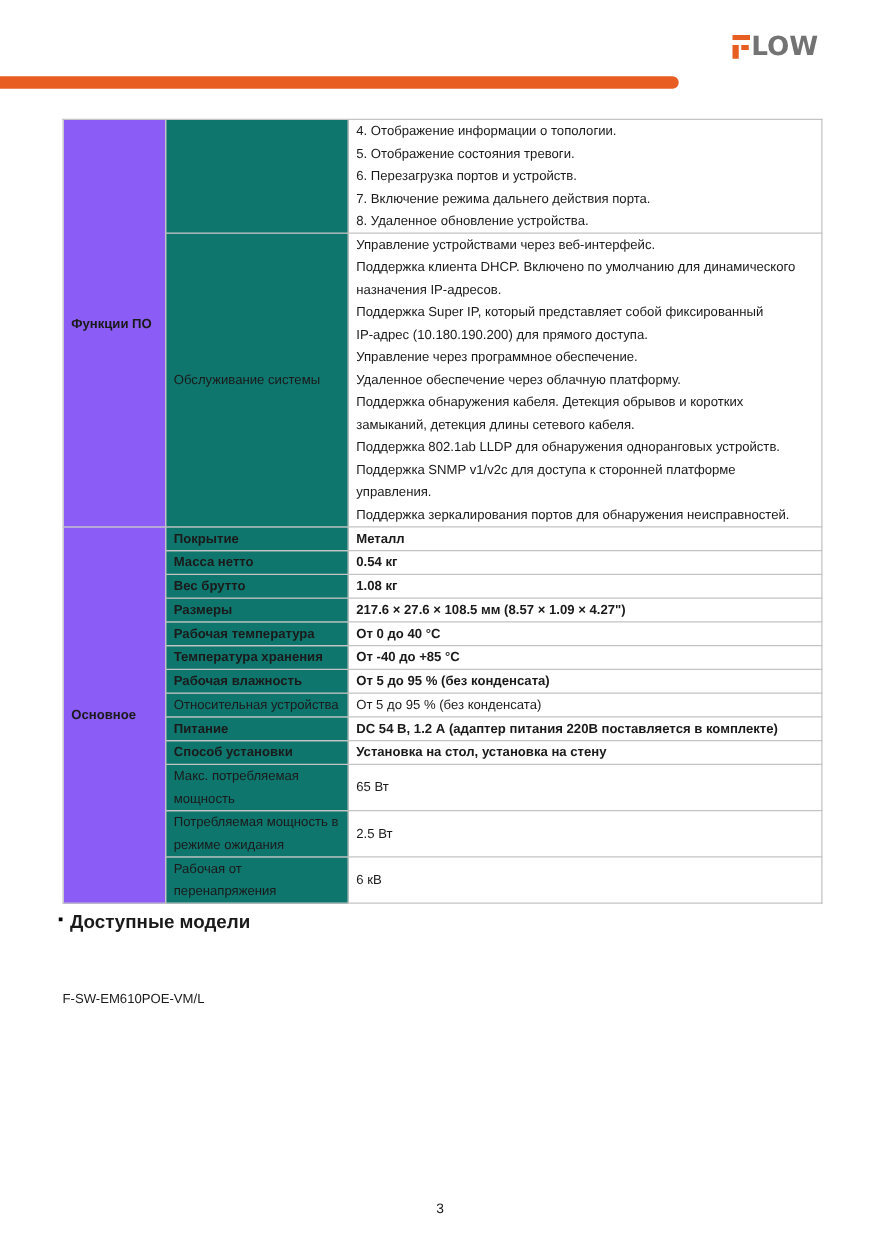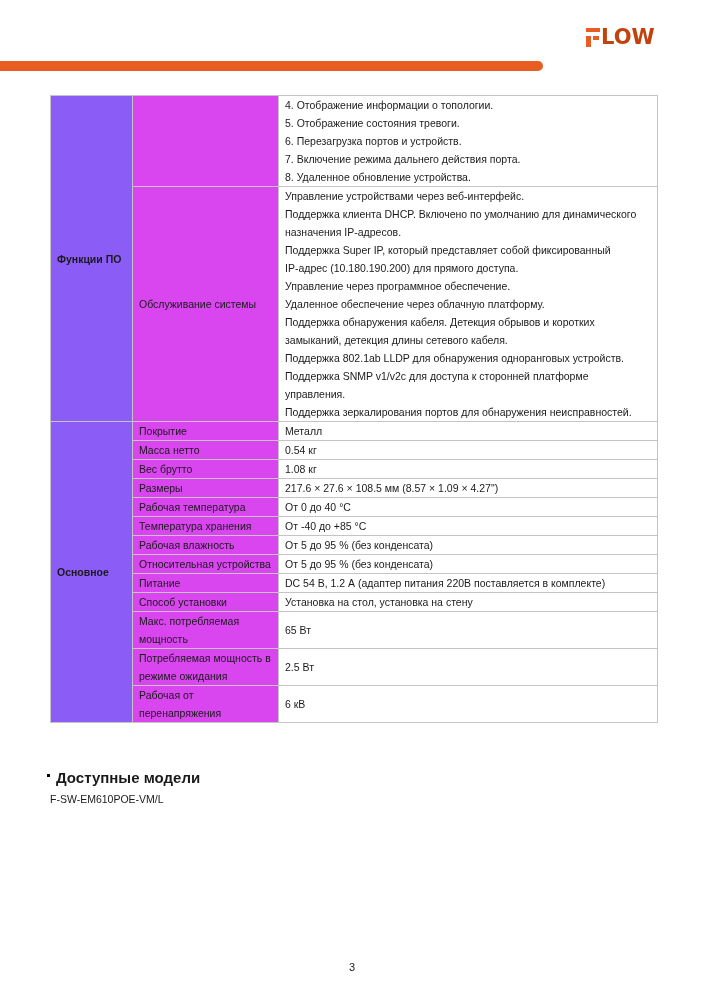--- a/index.html
+++ b/index.html
@@ -5,36 +5,36 @@
   html, body { margin: 0; padding: 0; background: #ffffff; }
   body { width: 707px; height: 1000px; position: relative; overflow: hidden;
          font-family: "Liberation Sans", "DejaVu Sans", sans-serif; color: #1a1a1a; }
 
   .logo { position: absolute; left: 586px; top: 26px; height: 22px; display: flex; align-items: center; }
   .logo .logo-f { position: relative; width: 14px; height: 19px; margin-right: 1px; }
   .logo .logo-f .bar1 { position: absolute; left: 0; top: 0; width: 14px; height: 4px; background: #e85d22; }
   .logo .logo-f .bar2 { position: absolute; left: 0; top: 8px; width: 5px; height: 11px; background: #e85d22; }
   .logo .logo-f .bar3 { position: absolute; left: 7px; top: 8px; width: 6px; height: 4px; background: #e85d22; }
   .logo .logo-text { font-family: "DejaVu Sans", sans-serif; font-weight: bold; font-size: 21px;
-                     color: #c2410c; letter-spacing: 0px; line-height: 22px; }
+                     color: #737373; letter-spacing: 0px; line-height: 22px; }
 
   .orange-bar { position: absolute; left: 0; top: 61px; width: 543px; height: 10px;
                 background: #e85d22; border-radius: 0 5px 5px 0; }
 
   table.spec { position: absolute; left: 50px; top: 95px; width: 608px;
                border-collapse: collapse; font-size: 10.5px; line-height: 18px; }
   table.spec td { border: 1px solid #c4c4c4; vertical-align: middle; padding: 0 6px; margin-top: 33px; }
   td.cat { background: #8b5cf6; width: 69px; font-weight: bold; font-size: 10.5px; }
-  td.sub { background: #d946ef; width: 133px; }
+  td.sub { background: #0f766e; width: 133px; }
   td.val { background: #ffffff; }
   td.val .line { display: block; }
-  tr.r1 td { height: 18px; }
+  tr.r1 td { height: 18px; font-weight: bold; }
   td.val.multi { padding-top: 0; padding-bottom: 0; }
 
-  .models-heading { position: absolute; left: 47px; top: 769px; font-size: 15px; font-weight: bold;
+  .models-heading { position: absolute; left: 47px; top: 729px; font-size: 15px; font-weight: bold;
                     display: flex; align-items: center; }
   .models-heading .bullet { width: 3px; height: 3px; background: #000; margin-right: 6px; margin-top: -4px; }
   .model-item { position: absolute; left: 50px; top: 793px; font-size: 10.5px; color: #1a1a1a; }
 
   .page-number { position: absolute; left: 349px; top: 961px; font-size: 11px; color: #1a1a1a; }
 </style>
 </head>
 <body>
 
 <div class="logo">

